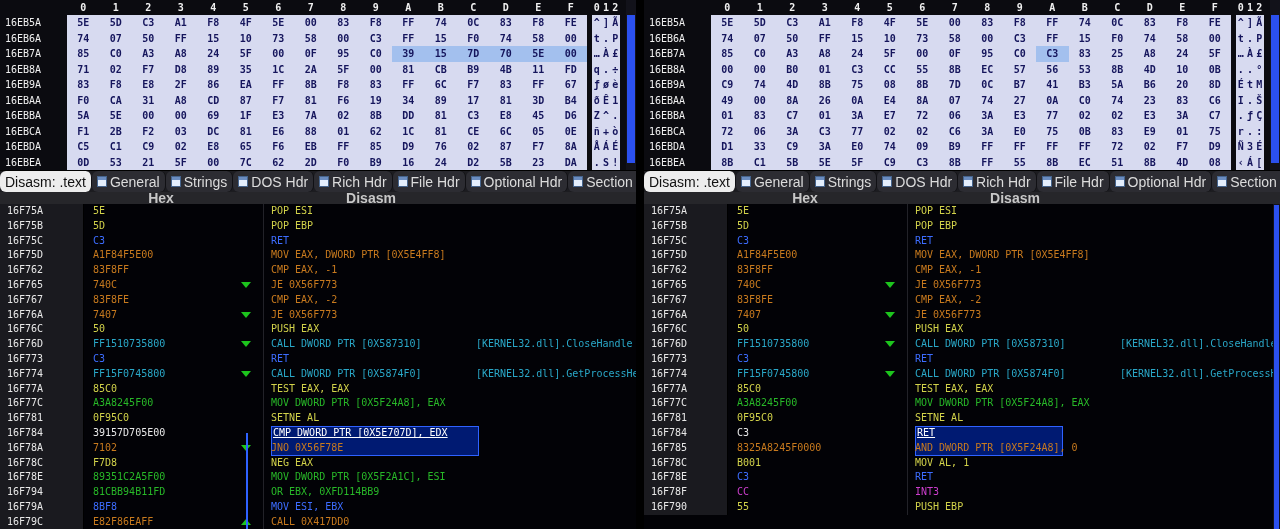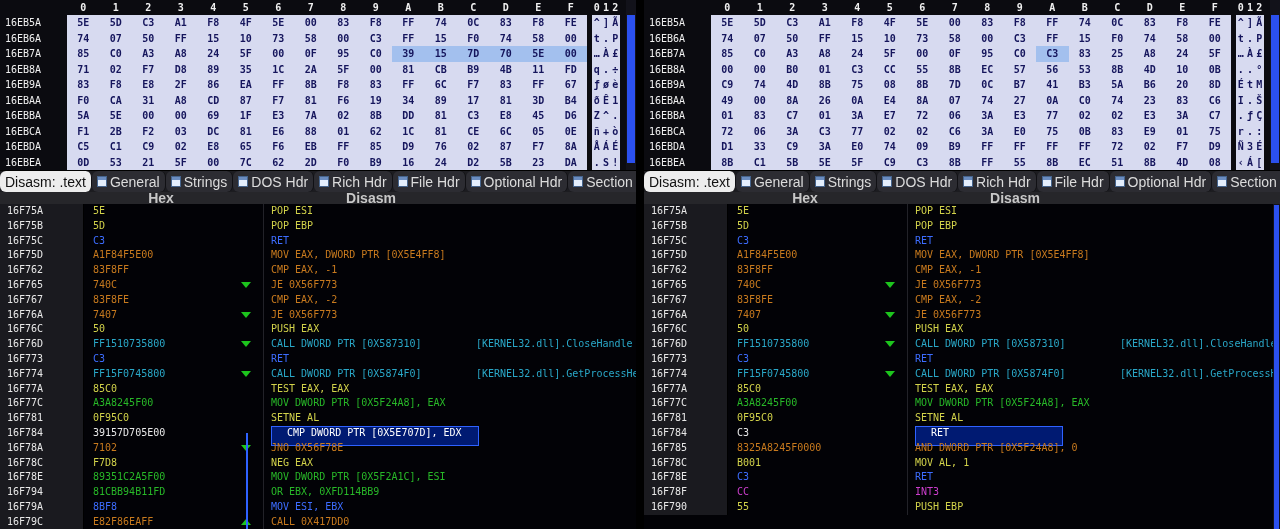--- a/index.html
+++ b/index.html
@@ -38,21 +38,21 @@
   .dh-hex{left:76px;width:170px;}
   .dh-dis{left:246px;width:250px;}
   .dis-row{display:flex;height:14.8px;line-height:14.8px;}
   .d-addr{flex:0 0 76px;background:#1a1a1f;color:#e8e8e8;font-size:10px;padding-left:7px;border-right:1px solid #000;}
   .d-hex{flex:0 0 170px;position:relative;font-size:10px;padding-left:9px;border-right:1px solid #222228;}
   .d-dis{flex:1;position:relative;font-size:10px;padding-left:7px;}
   .d-comment{position:absolute;left:212px;top:0;}
   .d-arrow{position:absolute;right:12px;top:4px;width:0;height:0;border-left:5px solid transparent;border-right:5px solid transparent;}
   .d-arrow.down{border-top:6px solid var(--arrow_green);}
   .d-arrow.up{border-bottom:6px solid var(--arrow_green);}
-  .selbox{display:inline-block;background:var(--selection_row);border:1px solid var(--selection_border);color:#fff;padding:0 15px;line-height:12px;height:20px;vertical-align:top;box-sizing:border-box;}
+  .selbox{display:inline-block;background:var(--selection_row);border:1px solid var(--selection_border);color:#fff;padding:0 1px;line-height:12px;height:30px;vertical-align:top;box-sizing:border-box;text-decoration:underline;}
   .panel-left .selbox{width:208px;}
   .panel-right .selbox{width:148px;}
   .jump-line{position:absolute;left:246px;top:241px;bottom:0;width:2px;background:var(--selection_border);}
   .dis-scrollbar{position:absolute;right:0;top:12px;bottom:0;width:7px;background:#12121a;}
   .dis-scroll-thumb{position:absolute;left:1px;right:1px;top:1px;bottom:1px;background:var(--accent_blue);}
 </style>
 </head>
 <body>
 
 <div id="app">

